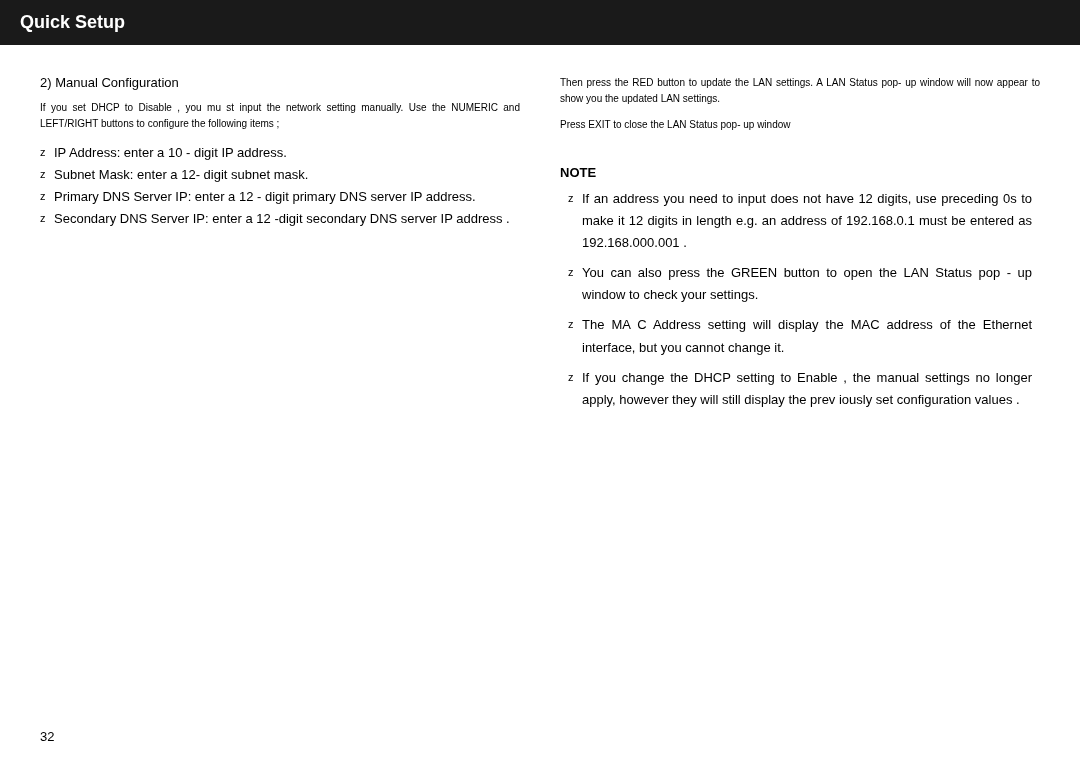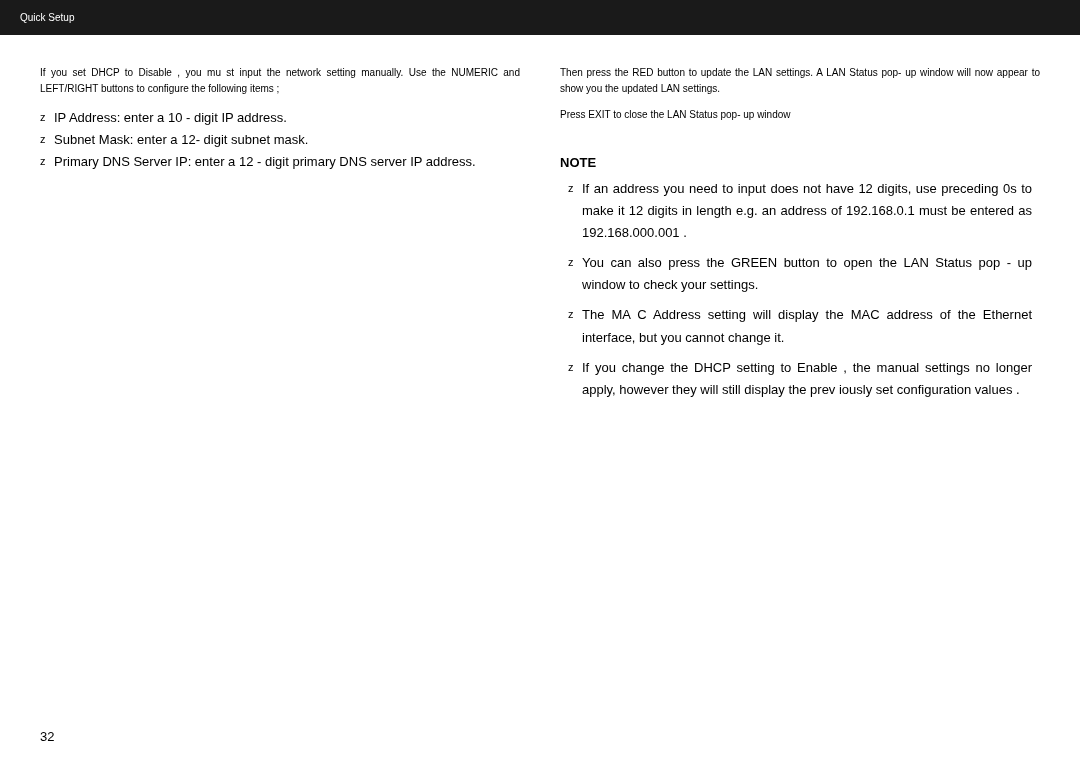--- a/index.html
+++ b/index.html
@@ -15,22 +15,22 @@
       font-family: Arial, sans-serif;
       font-size: 13px;
       color: #000000;
       overflow: hidden;
     }
 
     .header {
       background: #1a1a1a;
       color: #ffffff;
       padding: 12px 20px;
-      font-size: 10px;
-      font-weight: normal;
+      font-size: 18px;
+      font-weight: bold;
     }
 
     .content {
       display: flex;
       padding: 30px 40px 20px 40px;
       gap: 40px;
       height: calc(759px - 44px);
     }
 
     .left-column {
@@ -118,25 +118,27 @@
   </style>
 </head>
 <body>
 
 <div class="header">
   <span>Quick Setup</span>
 </div>
 
 <div class="content">
   <div class="left-column">
+    <p class="section-title">2)  Manual Configuration</p>
     <p class="paragraph">If you set  DHCP  to  Disable , you mu     st input  the  network  setting manually.   Use  the  NUMERIC   and  LEFT/RIGHT    buttons  to  configure the following items    ;</p>
     <ul class="bullet-list">
       <li>IP Address: enter a 10    - digit IP address.</li>
       <li>Subnet Mask: enter a 12-     digit subnet mask.</li>
       <li>Primary DNS Server IP:      enter  a  12  - digit  primary  DNS  server  IP address.</li>
+      <li>Secondary DNS Server IP: enter  a  12       -digit secondary  DNS  server  IP address .</li>
     </ul>
   </div>
 
   <div class="right-column">
     <p class="paragraph">Then press the    RED  button to update the LAN settings.         A  LAN Status pop- up window will now appear to show you the updated LAN settings.</p>
     <p class="paragraph">Press EXIT   to close  the  LAN Status  pop-      up window</p>
     <p class="note-title">NOTE</p>
     <ul class="note-list">
       <li>If  an   address  you  need  to  input  does  not  have  12  digits,  use preceding  0s  to  make  it  12  digits  in  length  e.g.  an  address  of   192.168.0.1  must be entered as  192.168.000.001 .</li>
       <li>You can also press the     GREEN   button to open  the  LAN Status  pop       - up window to check your settings.</li>

